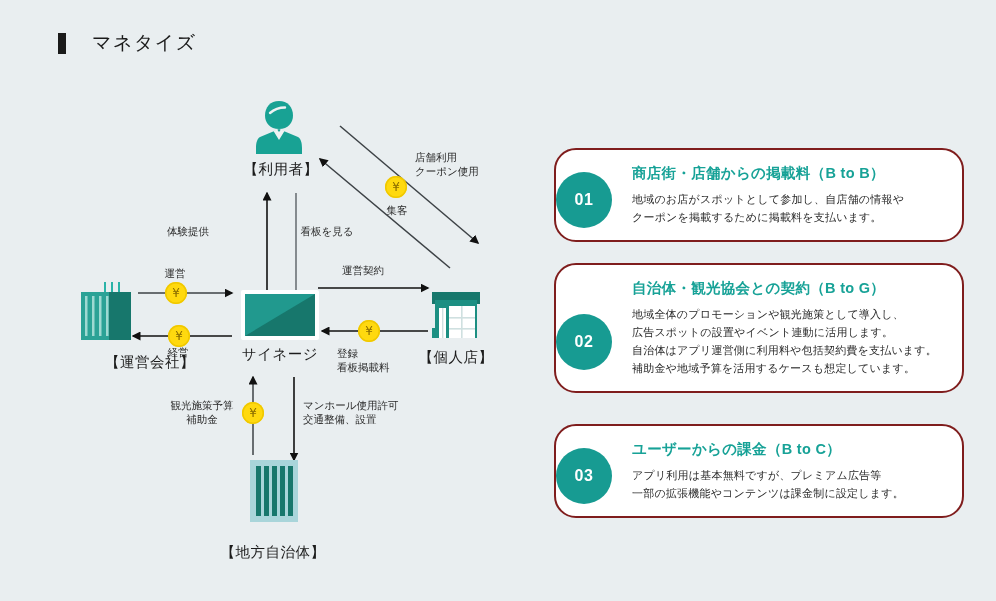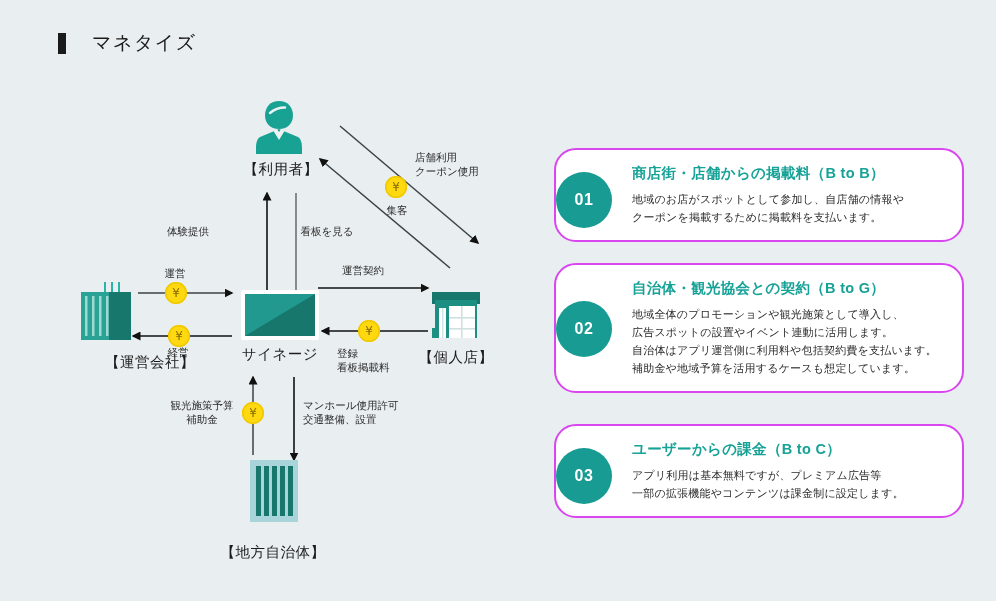--- a/index.html
+++ b/index.html
@@ -100,21 +100,21 @@
     left: 520px;
     top: 0;
     width: 476px;
     height: 601px;
   }
   .card {
     position: absolute;
     left: 34px;
     width: 410px;
     background: #ffffff;
-    border: 2px solid #d946ef;
+    border: 2px solid #7f1d1d;
     border-radius: 22px;
     box-sizing: border-box;
   }
   .card-inner {
     padding: 14px 22px 14px 76px;
   }
   .card-title {
     color: #17a297;
     font-size: 14.5px;
     font-weight: bold;
@@ -289,21 +289,21 @@
     <div class="card" style="top:263px;">
       <div class="card-inner">
         <div class="card-title">自治体・観光協会との契約（B to G）</div>
         <div class="card-body">
           <div>地域全体のプロモーションや観光施策として導入し、</div>
           <div>広告スポットの設置やイベント連動に活用します。</div>
           <div>自治体はアプリ運営側に利用料や包括契約費を支払います。</div>
           <div>補助金や地域予算を活用するケースも想定しています。</div>
         </div>
       </div>
-      <div class="card-num" style="top:36px;">02</div>
+      <div class="card-num" style="top:49px;">02</div>
     </div>
 
     <div class="card" style="top:424px;">
       <div class="card-inner">
         <div class="card-title">ユーザーからの課金（B to C）</div>
         <div class="card-body">
           <div>アプリ利用は基本無料ですが、プレミアム広告等</div>
           <div>一部の拡張機能やコンテンツは課金制に設定します。</div>
         </div>
       </div>

